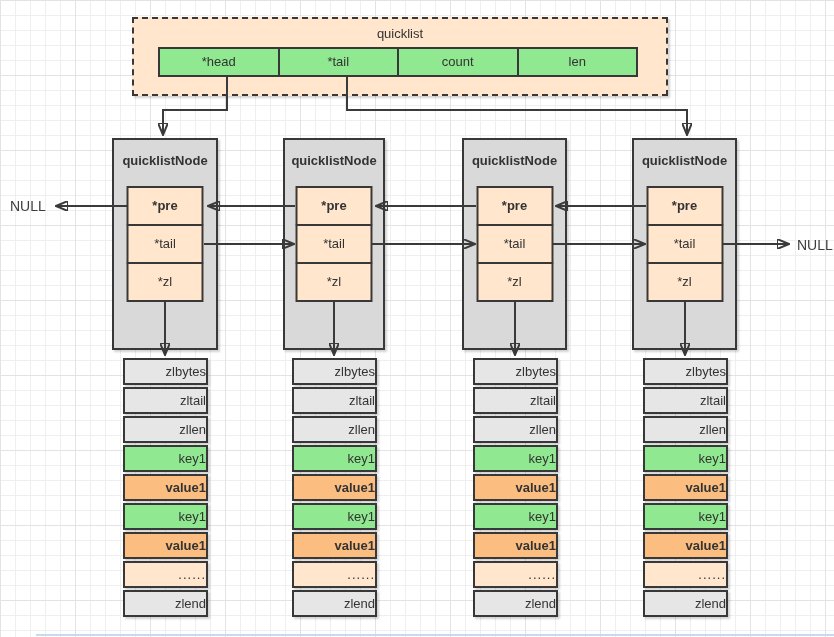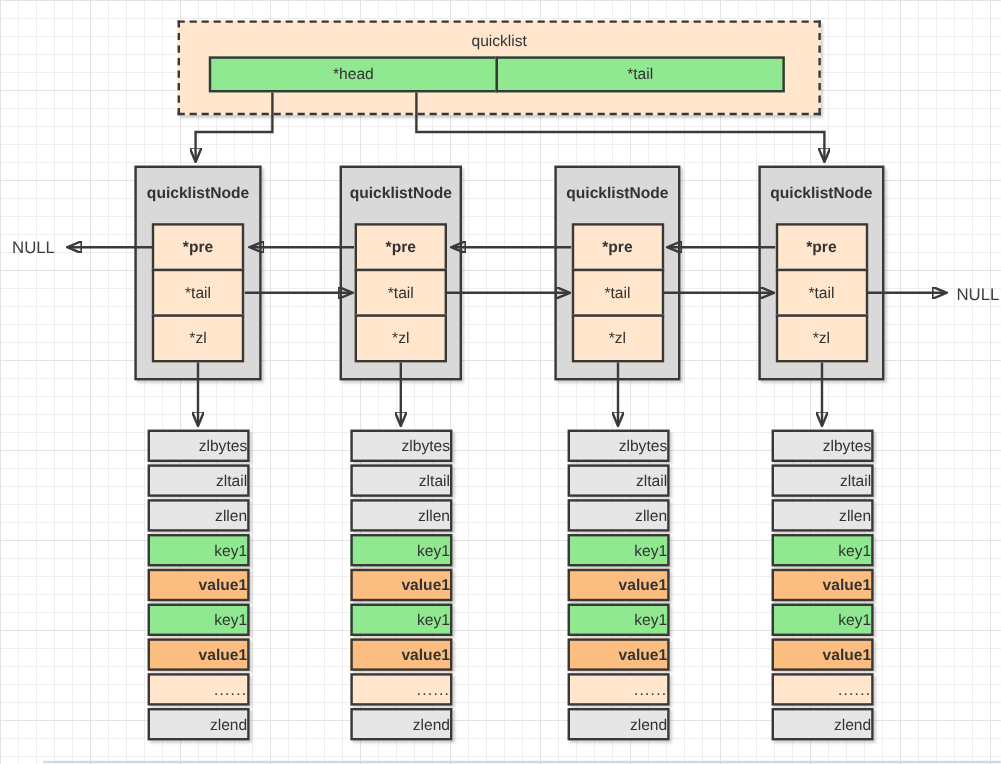--- a/index.html
+++ b/index.html
@@ -11,33 +11,33 @@
       linear-gradient(90deg,#e3e3e3 1px, transparent 1px),
       linear-gradient(#efefef 1px, transparent 1px),
       linear-gradient(90deg,#efefef 1px, transparent 1px);
     background-size:75px 75px,75px 75px,15px 15px,15px 15px;
     font-family:"Liberation Sans","DejaVu Sans",sans-serif;
     color:#333;font-size:13px;
   }
   .shadow{box-shadow:2px 2px 2px rgba(0,0,0,0.18);}
   
   .ql-box{
-    position:absolute;left:148px;top:17px;width:536px;height:79px;
+    position:absolute;left:132px;top:17px;width:536px;height:79px;
     background:#ffe6cc;border:2px dashed #383838;box-sizing:border-box;
   }
   .ql-title{position:absolute;left:0;right:0;top:7px;text-align:center;}
   .ql-row{position:absolute;left:24px;top:28px;width:480px;height:30px;display:flex;}
   .ql-cell{
     flex:1;background:#90e890;border:2px solid #383838;box-sizing:border-box;
     text-align:center;line-height:26px;margin-left:-2px;
   }
   .ql-cell:first-child{margin-left:0;}
   
   .node{
-    position:absolute;top:138px;height:179px;width:106px;
+    position:absolute;top:138px;height:212px;width:106px;
     background:#d9d9d9;border:2px solid #383838;box-sizing:border-box;
   }
   .node-title{margin-top:13px;text-align:center;font-weight:bold;font-size:13px;}
   .node-cells{position:absolute;left:50%;transform:translateX(-50%);top:46px;width:77px;}
   .ncell{
     height:40px;background:#ffe6cc;border:2px solid #383838;box-sizing:border-box;
     text-align:center;line-height:36px;margin-top:-2px;
   }
   .ncell:first-child{margin-top:0;font-weight:bold;}
   
@@ -64,20 +64,22 @@
 </head>
 <body>
 
 <div id="canvas">
 
   <div class="ql-box shadow">
     <div class="ql-title">quicklist</div>
     <div class="ql-row">
       <div class="ql-cell">*head</div>
       <div class="ql-cell">*tail</div>
+      <div class="ql-cell">count</div>
+      <div class="ql-cell">len</div>
     </div>
   </div>
 
   <div class="node shadow" style="left:112px">
     <div class="node-title">quicklistNode</div>
     <div class="node-cells">
       <div class="ncell">*pre</div>
       <div class="ncell">*tail</div>
       <div class="ncell">*zl</div>
     </div>

